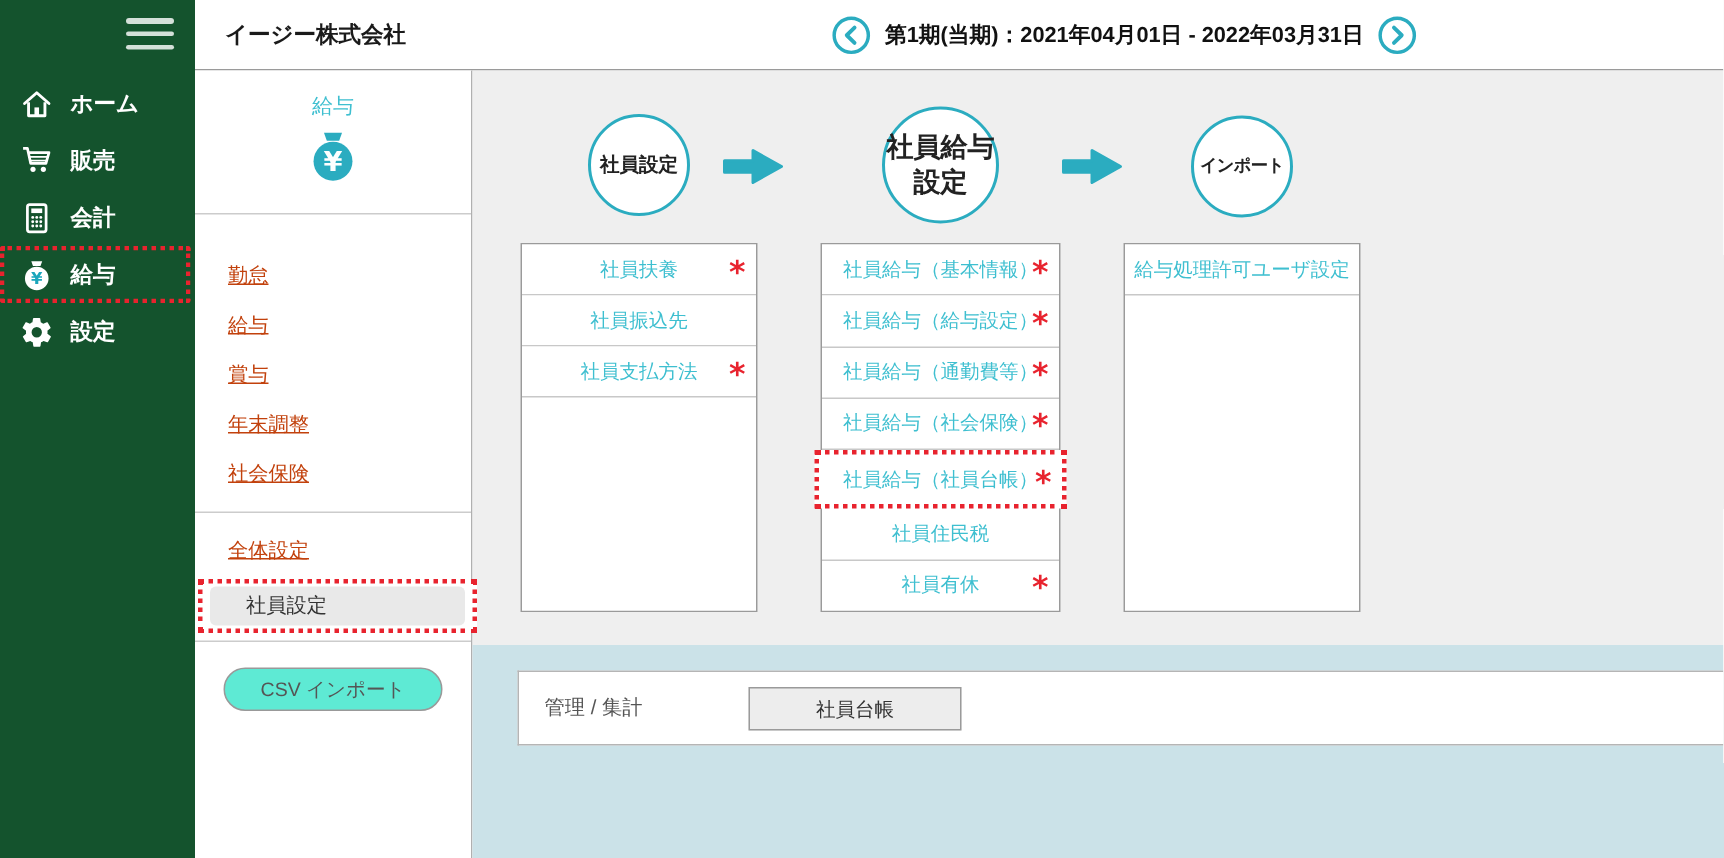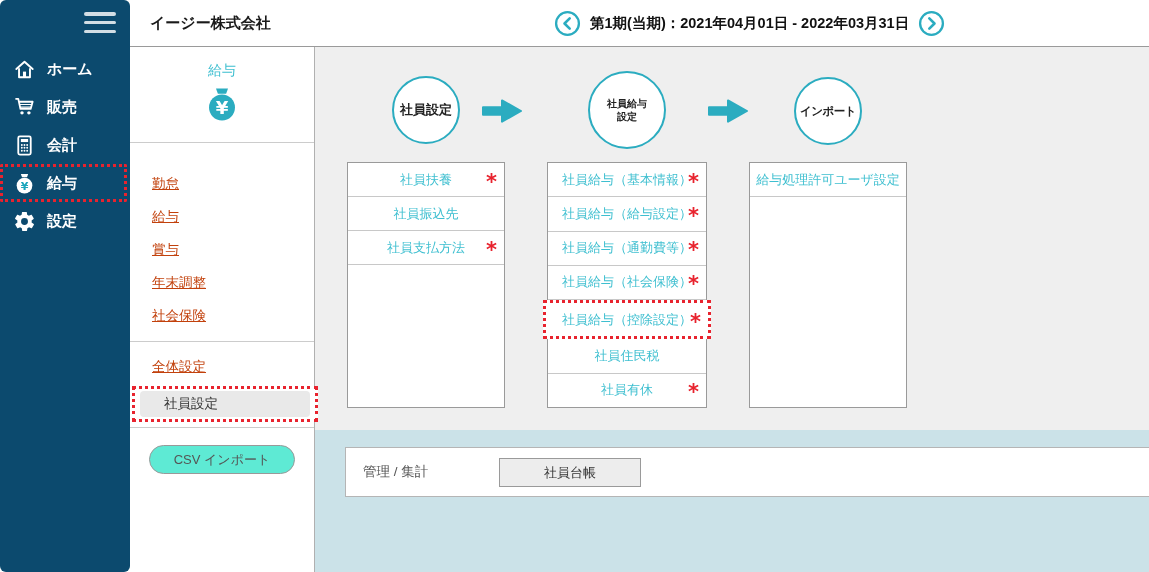--- a/index.html
+++ b/index.html
@@ -2,21 +2,21 @@
 <html><head>
 <meta charset="utf-8">
 <style>
   * { margin:0; padding:0; box-sizing:border-box; }
   html,body { background:#fff; }
   #screen {
     position:relative; width:1149px; height:572px; overflow:hidden;
     font-family:"Liberation Sans","DejaVu Sans",sans-serif; background:#fff;
   }
   
-  .sidebar { position:absolute; left:0; top:0; width:130px; height:572px; background:#0c4a6e;border-radius:6px; }
+  .sidebar { position:absolute; left:0; top:0; width:130px; height:572px; background:#14532d; }
   .hamburger { position:absolute; top:12px; right:14px; width:32px; height:21px;
     display:flex; flex-direction:column; justify-content:space-between; cursor:pointer; }
   .hamburger span { display:block; height:3.5px; border-radius:2px; background:rgba(255,255,255,.82); }
   .nav { position:absolute; top:50px; left:0; right:0; }
   .nav-item { height:38px; display:flex; align-items:center; gap:11px; padding-left:12px;
     color:#fff; font-weight:bold; font-size:15px; cursor:pointer; }
   .nav-item.active { border:3px dotted #e8232e; border-radius:2px; margin-right:3px; padding-left:9px; }
   .nav-icon { width:24px; height:24px; display:flex; align-items:center; justify-content:center; flex:0 0 24px; }
   
   .topbar { position:absolute; left:130px; top:0; width:1019px; height:47px; background:#fff;
@@ -42,21 +42,21 @@
   .hr2 { margin-top:5px !important; }
   .csv-btn { display:block; margin:17px auto 0; width:146px; height:29px; background:#5eead4;
     border:1px solid #999; border-radius:15px; font-size:13px; color:#555;
     font-family:inherit; cursor:pointer; }
   
   .main { position:absolute; left:315px; top:47px; width:834px; height:525px; background:#efefef; }
   .circle { position:absolute; border:2.5px solid #2bacc0; border-radius:50%; background:#fff;
     display:flex; flex-direction:column; align-items:center; justify-content:center;
     color:#222; font-weight:bold; text-align:center; line-height:1.3; }
   .circle-1 { left:77px; top:29px; width:68px; height:68px; font-size:13px; }
-  .circle-2 { left:273px; top:24px; width:78px; height:78px; font-size:10px; }
+  .circle-2 { left:273px; top:24px; width:78px; height:78px; font-size:18px; }
   .circle-3 { left:479px; top:30px; width:68px; height:68px; font-size:11.5px; letter-spacing:-.5px; }
   .circle span:empty { display:none; }
   .flow-arrow { position:absolute; top:51px; }
   .flow-arrow-1 { left:166px; }
   .flow-arrow-2 { left:392px; }
   .panel { position:absolute; top:115px; height:246px; background:#fff; border:1px solid #9a9a9a;
     display:flex; flex-direction:column; }
   .panel-1 { left:32px;  width:158px; }
   .panel-2 { left:232px; width:160px; }
   .panel-3 { left:434px; width:158px; }
@@ -263,21 +263,21 @@
       </div>
       <div class="panel-row row-flex">
         <span>社員給与（通勤費等）</span>
         <span class="marker">*</span>
       </div>
       <div class="panel-row row-flex">
         <span>社員給与（社会保険）</span>
         <span class="marker">*</span>
       </div>
       <div class="panel-row row-flex annotated-row">
-        <span>社員給与（控除設定）</span>
+        <span>社員給与（社員台帳）</span>
         <span class="marker">*</span>
       </div>
       <div class="panel-row row-flex">
         <span>社員住民税</span>
 
       </div>
       <div class="panel-row row-flex">
         <span>社員有休</span>
         <span class="marker">*</span>
       </div>

